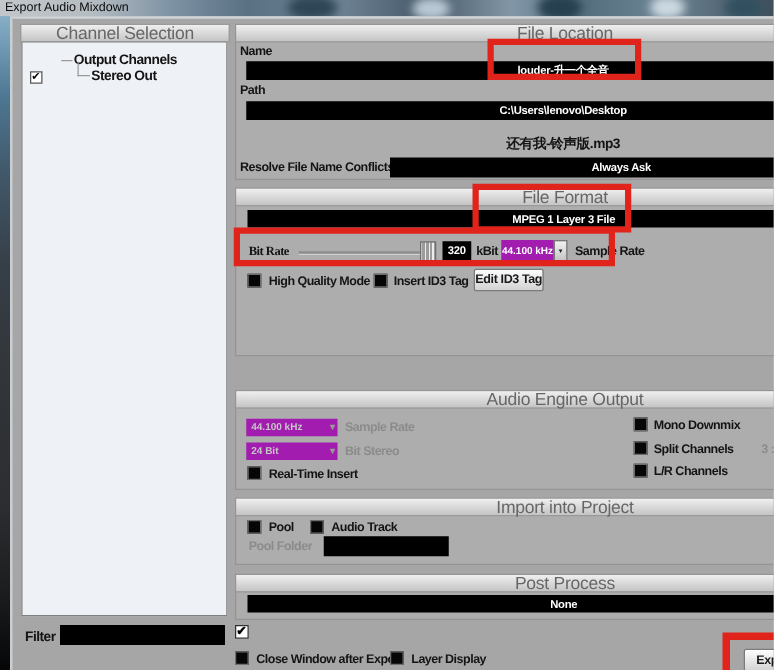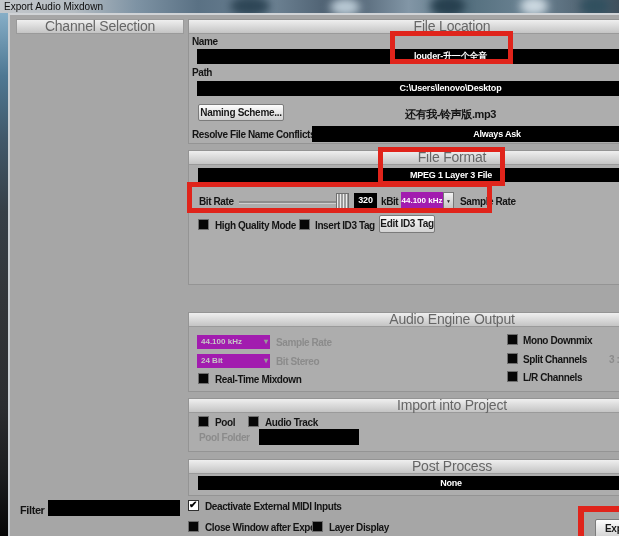--- a/index.html
+++ b/index.html
@@ -70,40 +70,46 @@
     <div class="blob" style="left:580px;top:-4px;width:30px;height:20px;background:#31505f;"></div>
     <span id="title-text">Export Audio Mixdown</span>
   </div>
 
   <div id="bgstrip"></div>
 
   <div id="dialog">
 
     <div class="panel-header" style="position:absolute;left:6px;top:4px;width:166px;height:13px;border:1px solid #9a9a9a;">Channel Selection</div>
 
+    <div id="chan-list">
+      <div class="treeline" style="left:31px;top:8px;width:9px;height:6px;border-left:none;"></div>
+      <div class="lbl" style="left:41px;top:8px;font-size:11px;">Output Channels</div>
+      <div class="treeline" style="left:44px;top:16px;width:9px;height:10px;"></div>
+      <div class="lbl" style="left:55px;top:21px;font-size:11px;">Stereo Out</div>
+      <div class="cb cb-small" style="left:6px;top:23px;"></div>
+    </div>
 
     <div class="lbl" style="left:10px;top:489px;font-size:11px;">Filter</div>
     <div class="blackbar" style="left:38px;top:485px;width:132px;height:16px;"></div>
 
     <div class="panel" style="left:178px;top:4px;width:526px;height:123px;">
       <div class="panel-header">File Location</div>
       <div class="lbl" style="left:3px;top:16px;">Name</div>
       <div class="blackbar" style="left:8px;top:29px;width:507px;height:15px;">louder-升一个全音</div>
       <div class="lbl" style="left:3px;top:47px;">Path</div>
       <div class="blackbar" style="left:8px;top:61px;width:507px;height:15px;">C:\Users\lenovo\Desktop</div>
-      <div class="btn" style="left:9px;top:84px;width:86px;height:17px;line-height:15px;">Naming Scheme...</div>
       <div class="lbl" style="left:8px;top:87px;width:507px;text-align:center;font-size:11px;">还有我-铃声版.mp3</div>
       <div class="lbl" style="left:3px;top:109px;">Resolve File Name Conflicts</div>
       <div class="blackbar" style="left:123px;top:106px;width:370px;height:16px;line-height:16px;">Always Ask</div>
     </div>
 
     <div class="panel" style="left:178px;top:135px;width:526px;height:133px;">
       <div class="panel-header">File Format</div>
       <div class="blackbar" style="left:9px;top:17px;width:506px;height:14px;line-height:14px;">MPEG 1 Layer 3 File</div>
-      <div class="lbl" style="left:10px;top:45px;">Bit Rate</div>
+      <div class="lbl" style="left:10px;top:45px;font-family:Liberation Serif, serif;">Bit Rate</div>
       <div class="slider-track" style="left:50px;top:50px;width:97px;"></div>
       <div class="slider-handle" style="left:147px;top:42px;"></div>
       <div class="blackbar" style="left:165px;top:42px;width:23px;height:15px;">320</div>
       <div class="lbl" style="left:192px;top:45px;">kBit</div>
       <div class="ddbox" style="left:212px;top:41px;width:42px;height:17px;line-height:17px;text-align:center;padding-left:0;">44.100 kHz</div>
       <div class="dd-arrow" style="left:254px;top:41px;width:11px;height:17px;"></div>
       <div class="lbl" style="left:271px;top:45px;">Sample Rate</div>
       <div class="cb" style="left:9px;top:68px;"></div>
       <div class="lbl" style="left:26px;top:69px;">High Quality Mode</div>
       <div class="cb" style="left:110px;top:68px;"></div>
@@ -111,21 +117,21 @@
       <div class="btn" style="left:190px;top:64px;width:56px;height:18px;line-height:16px;">Edit ID3 Tag</div>
     </div>
 
     <div class="panel" style="left:178px;top:297px;width:526px;height:78px;">
       <div class="panel-header">Audio Engine Output</div>
       <div class="ddbox dd-dash" style="left:8px;top:22px;width:73px;height:14px;color:#c7c7c7;">44.100 kHz</div>
       <div class="lbl lbl-gray" style="left:87px;top:24px;">Sample Rate</div>
       <div class="ddbox dd-dash" style="left:8px;top:41px;width:73px;height:14px;color:#c7c7c7;">24 Bit</div>
       <div class="lbl lbl-gray" style="left:87px;top:43px;">Bit Stereo</div>
       <div class="cb" style="left:9px;top:60px;"></div>
-      <div class="lbl" style="left:26px;top:61px;">Real-Time Mixdown</div>
+      <div class="lbl" style="left:26px;top:61px;">Real-Time Insert</div>
       <div class="cb" style="left:318px;top:21px;"></div>
       <div class="lbl" style="left:334px;top:22px;">Mono Downmix</div>
       <div class="cb" style="left:318px;top:40px;"></div>
       <div class="lbl" style="left:334px;top:41px;">Split Channels</div>
       <div class="lbl lbl-gray" style="left:420px;top:41px;">3 : "au</div>
       <div class="cb" style="left:318px;top:58px;"></div>
       <div class="lbl" style="left:334px;top:59px;">L/R Channels</div>
     </div>
 
     <div class="panel" style="left:178px;top:383px;width:526px;height:52px;">
@@ -137,21 +143,20 @@
       <div class="lbl lbl-gray" style="left:10px;top:33px;">Pool Folder</div>
       <div class="blackbar" style="left:70px;top:30px;width:100px;height:16px;"></div>
     </div>
 
     <div class="panel" style="left:178px;top:444px;width:526px;height:35px;">
       <div class="panel-header">Post Process</div>
       <div class="blackbar" style="left:9px;top:16px;width:506px;height:14px;line-height:14px;">None</div>
     </div>
 
     <div class="cb cb-checked" style="left:178px;top:485px;"></div>
-    <div class="lbl" style="left:195px;top:486px;">Deactivate External MIDI Inputs</div>
     <div class="cb" style="left:178px;top:506px;"></div>
     <div class="lbl" style="left:195px;top:507px;">Close Window after Export</div>
     <div class="cb" style="left:302px;top:506px;"></div>
     <div class="lbl" style="left:319px;top:507px;">Layer Display</div>
     <div class="btn" style="left:585px;top:504px;width:90px;height:19px;line-height:17px;text-align:left;padding-left:9px;">Export</div>
   </div>
 
   <div class="redbox" style="left:390px;top:31px;width:113px;height:23px;"></div>
   <div class="redbox" style="left:378px;top:147px;width:117px;height:29px;"></div>
   <div class="redbox" style="left:187px;top:182px;width:295px;height:21px;"></div>

